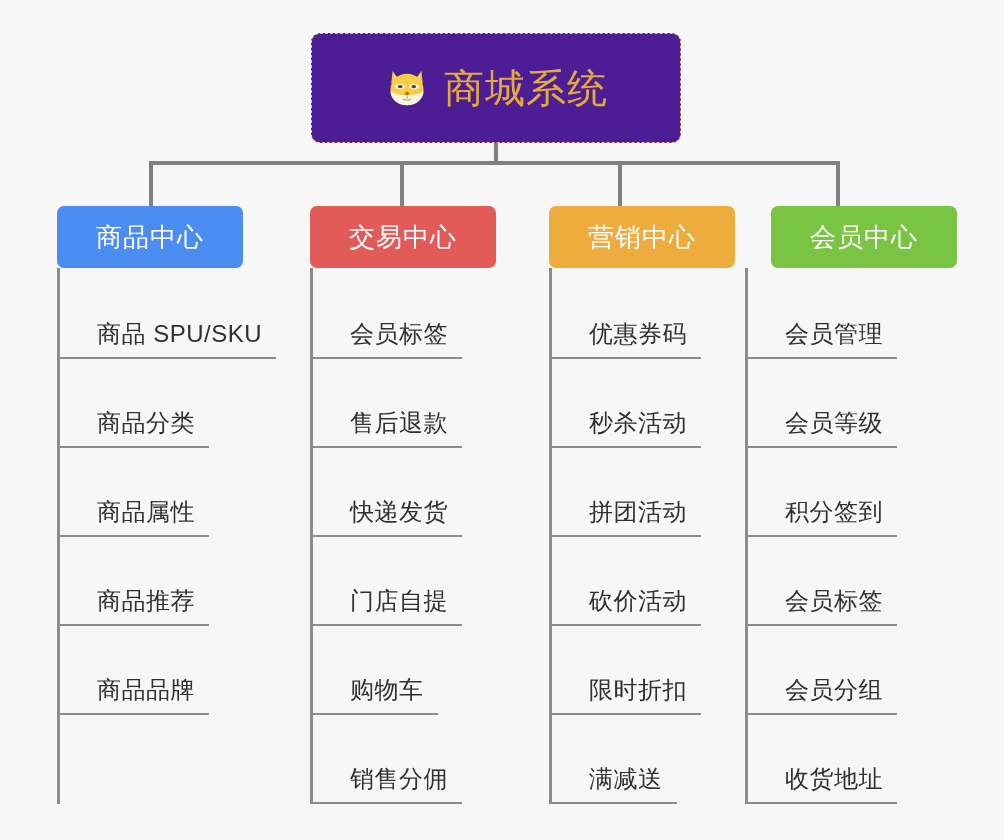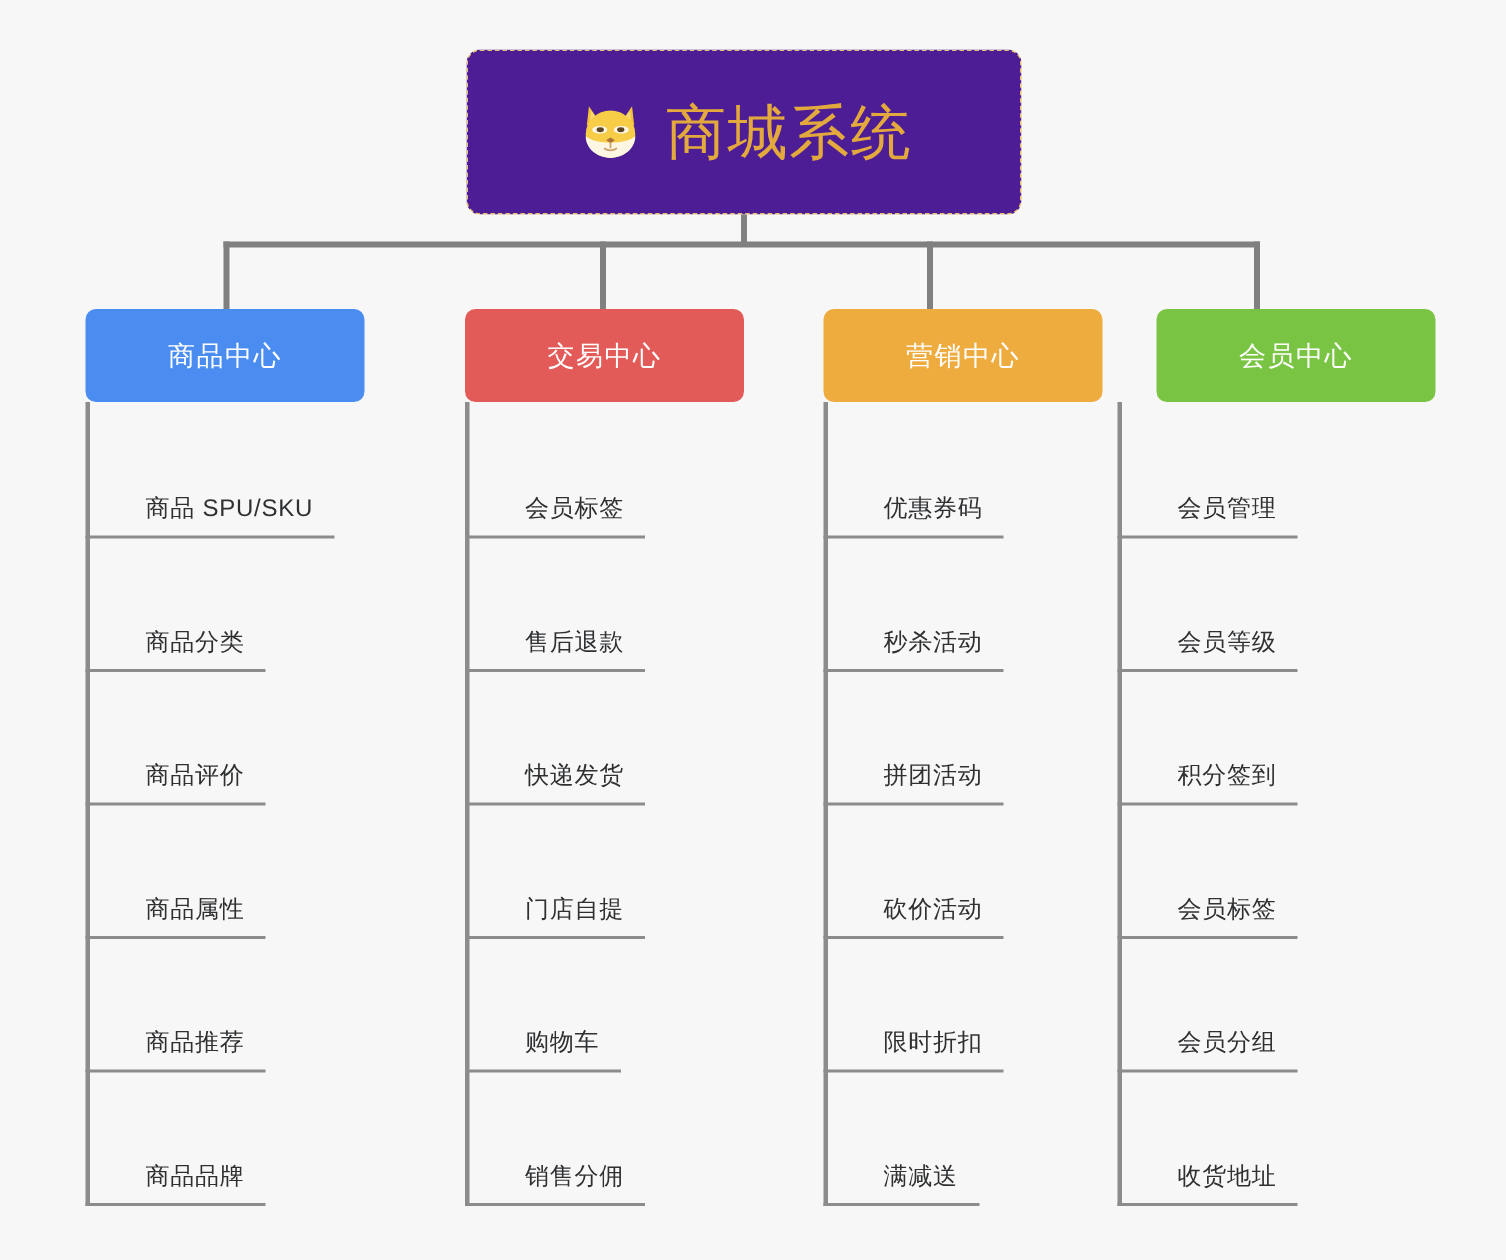--- a/index.html
+++ b/index.html
@@ -77,21 +77,21 @@
     top: 206px;
   }
   .branch-head {
     box-sizing: border-box;
     height: 62px;
     border-radius: 7px;
     display: flex;
     align-items: center;
     justify-content: center;
     color: #ffffff;
-    font-size: 18px;
+    font-size: 26px;
     letter-spacing: 1px;
     white-space: nowrap;
   }
 
   .branch-body {
     position: relative;
     padding-top: 2px;
   }
   .trunk {
     position: absolute;
@@ -108,21 +108,21 @@
     align-items: flex-end;
     box-sizing: border-box;
   }
   .leaf-inner {
     display: inline-block;
     border-bottom: 2px solid #8c8c8c;
     padding: 0 14px 7px 40px;
     white-space: nowrap;
   }
   .leaf-label {
-    font-size: 16px;
+    font-size: 24px;
     color: #2f3032;
     letter-spacing: 0.5px;
   }
 </style>
 </head>
 <body style="background: rgb(247, 247, 247);">
 
 <div id="mindmap">
 
   <div class="root-node" style="background: #4c1d95; border-color: rgb(233, 191, 114);">
@@ -160,23 +160,20 @@
     </div>
     <div class="branch-body">
       <div class="trunk" style="height: 536px;"></div>
       <div class="leaf">
           <span class="leaf-inner"><span class="leaf-label">商品 SPU/SKU</span></span>
         </div>
       <div class="leaf">
           <span class="leaf-inner"><span class="leaf-label">商品分类</span></span>
         </div>
       <div class="leaf">
-          <span class="leaf-inner"><span class="leaf-label">商品评价</span></span>
-        </div>
-      <div class="leaf">
           <span class="leaf-inner"><span class="leaf-label">商品属性</span></span>
         </div>
       <div class="leaf">
           <span class="leaf-inner"><span class="leaf-label">商品推荐</span></span>
         </div>
       <div class="leaf">
           <span class="leaf-inner"><span class="leaf-label">商品品牌</span></span>
         </div>
     </div>
   </div>

